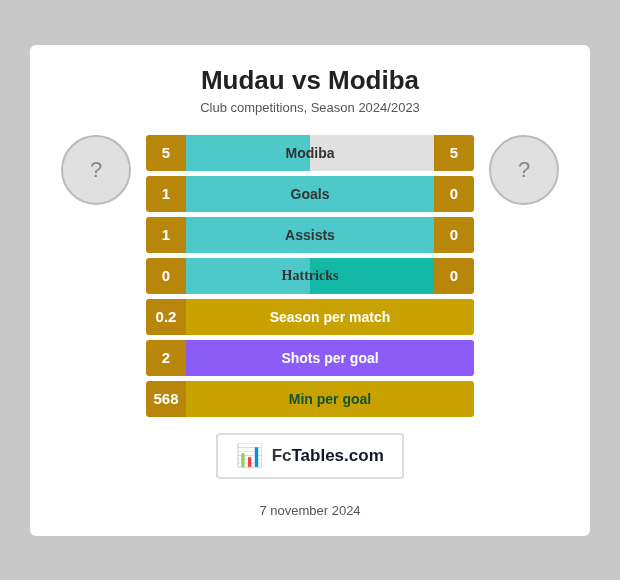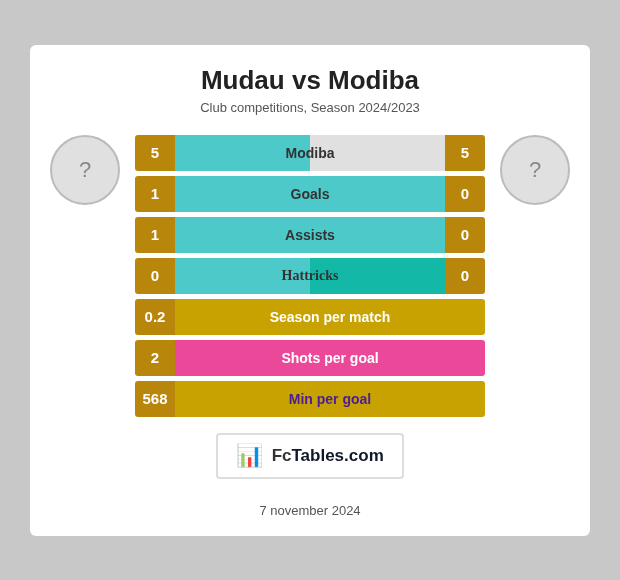--- a/index.html
+++ b/index.html
@@ -9,21 +9,21 @@
       background: #c8c8c8;
       font-family: Arial, sans-serif;
       display: flex;
       align-items: center;
       justify-content: center;
     }
     .card {
       background: #fff;
       width: 560px;
       border-radius: 6px;
-      padding: 20px 15px 18px;
+      padding: 20px 26px 18px;
       position: relative;
     }
     .title {
       text-align: center;
       font-size: 26px;
       font-weight: bold;
       color: #222;
       margin-bottom: 4px;
     }
     .subtitle {
@@ -208,28 +208,28 @@
           <div class="stat-right-val">0</div>
         </div>
         <div class="stat-row single">
           <div class="stat-left-val">0.2</div>
           <div class="stat-bar-container" style="background: rgb(200, 162, 0);">
             <div class="stat-label" style="color: rgb(255, 255, 255);">Season per match</div>
           </div>
         </div>
         <div class="stat-row single">
           <div class="stat-left-val">2</div>
-          <div class="stat-bar-container" style="background: #ec4899;">
+          <div class="stat-bar-container" style="background: #8b5cf6;">
             <div class="stat-label" style="color: rgb(255, 255, 255);">Shots per goal</div>
           </div>
         </div>
         <div class="stat-row single">
           <div class="stat-left-val">568</div>
           <div class="stat-bar-container" style="background: rgb(200, 162, 0);">
-            <div class="stat-label" style="color: #4c1d95;">Min per goal</div>
+            <div class="stat-label" style="color: #14532d;">Min per goal</div>
           </div>
         </div>
       </div>
 
     <div class="avatar-right">
       <div class="avatar-circle">
         <span>?</span>
       </div>
     </div>
   </div>

